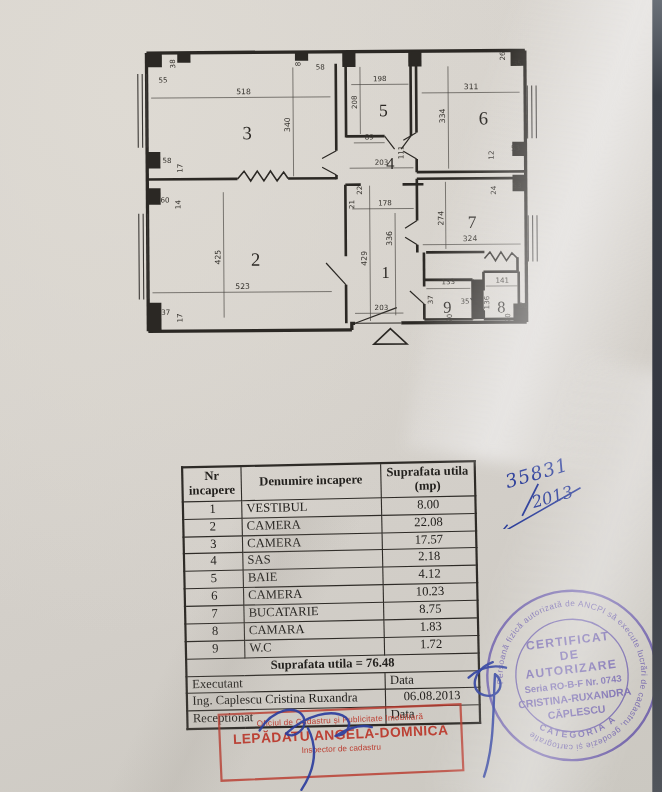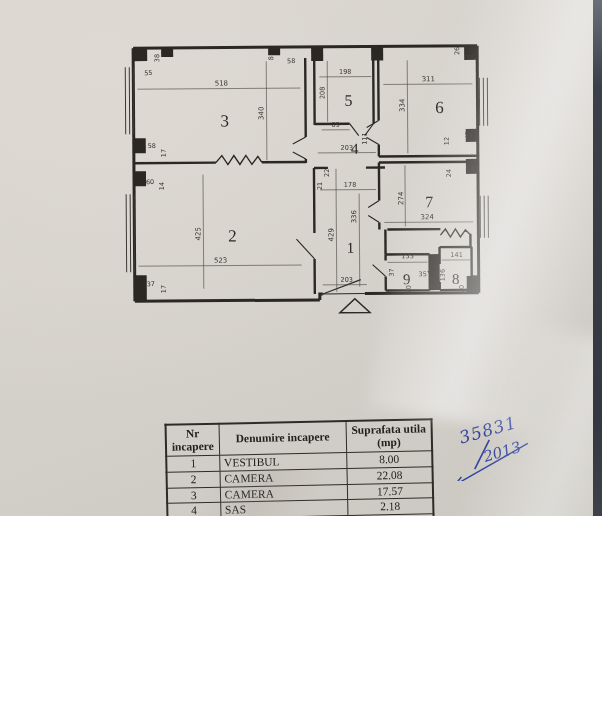--- a/index.html
+++ b/index.html
@@ -1,16 +1,16 @@
 <!DOCTYPE html>
 <html><head>
 <meta charset="utf-8">
 <style>
   html,body{margin:0;padding:0;}
-  .photo{position:relative;width:602px;height:516px;overflow:hidden;
+  .photo{position:relative;width:602px;height:720px;overflow:hidden;
     background:
       radial-gradient(ellipse at 18% 12%, #dedad3 0%, rgba(222,218,211,0) 55%),
       linear-gradient(160deg,#d9d5cf 0%,#d6d2cc 38%,#d2cec8 66%,#cbc8c1 100%);
     font-family:"Liberation Serif", serif;}
   .abs{position:absolute;}
   
   .plan{left:122px;top:33px;transform:rotate(-0.4deg);}
   .plan text{font-family:"DejaVu Sans", sans-serif;fill:#35322d;}
   .plan .room{font-family:"Liberation Serif", serif;fill:#2b2824;}
   

